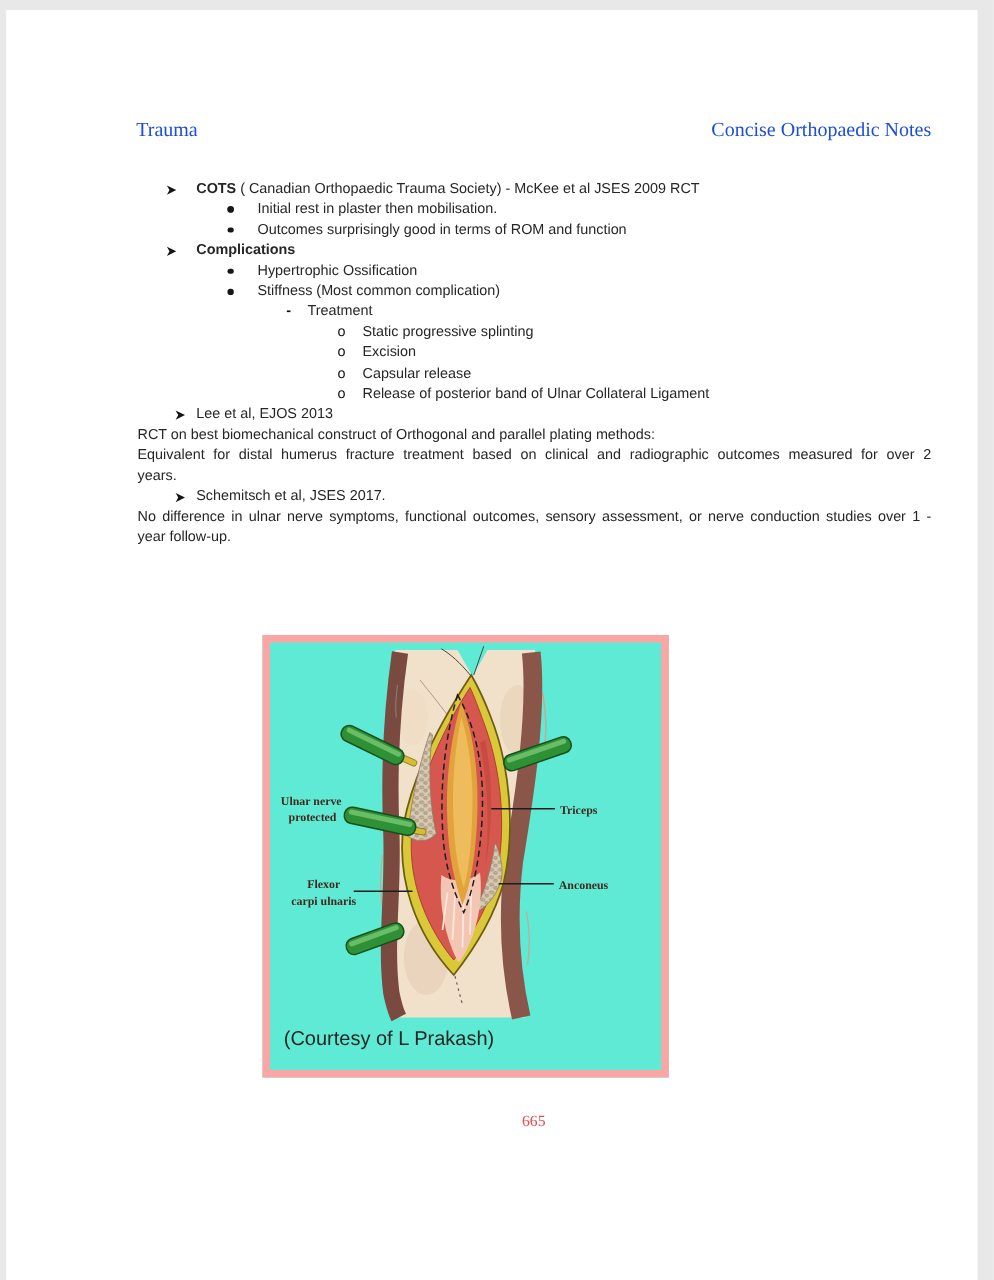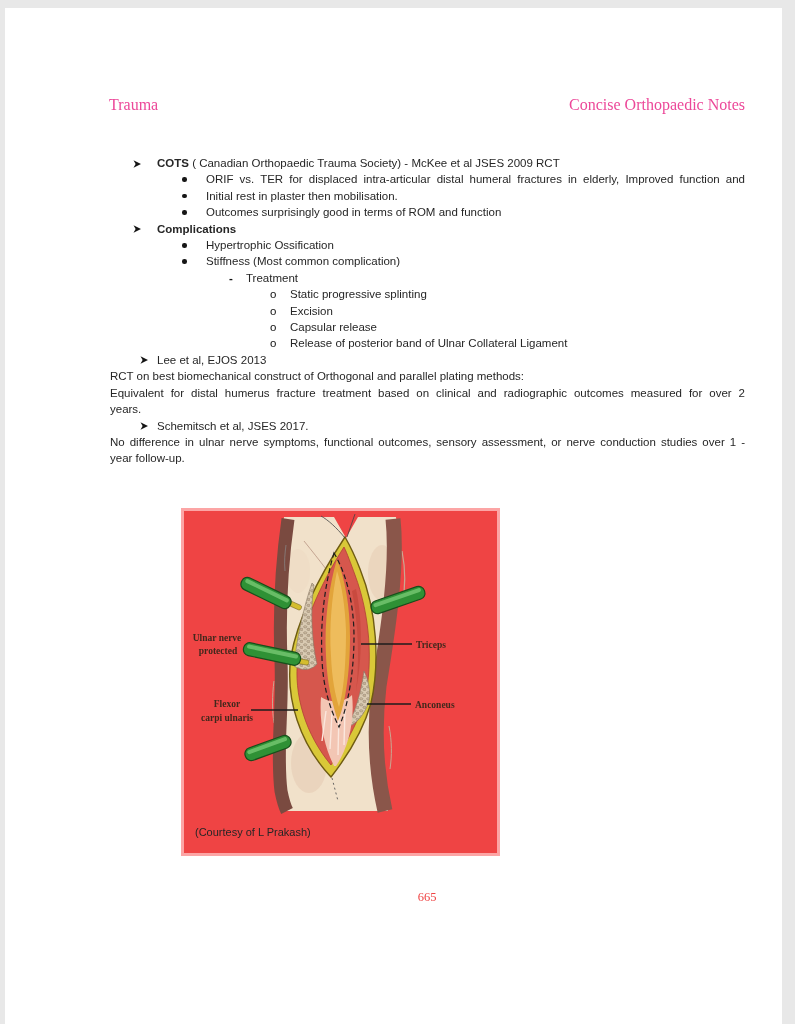--- a/index.html
+++ b/index.html
@@ -8,48 +8,48 @@
     background:#e8e8e8;
     font-family:"Liberation Sans",sans-serif;
   }
   .page{
     position:absolute;left:5px;top:8px;width:777px;height:1016px;
     background:#ffffff;
   }
   .header{
     position:absolute;left:104px;top:88px;width:636px;
     display:flex;justify-content:space-between;
-    font-family:"Liberation Serif",serif;font-size:16px;color:#ec4899;
+    font-family:"Liberation Serif",serif;font-size:16px;color:#1d4ed8;
   }
   .content{
     position:absolute;left:104px;top:135px;width:636px;
-    font-size:11.5px;line-height:16.4px;color:#262626;margin-top:12px;
+    font-size:11.5px;line-height:16.4px;color:#262626;
   }
   .row{position:relative;}
   .t0{padding-left:1px;}
   .t1{padding-left:48px;}
   .t2{padding-left:97px;}
   .t3{padding-left:137px;}
   .t4{padding-left:181px;}
   .jl{text-align:justify;text-align-last:justify;}
   .b{font-weight:bold;}
   .m{position:absolute;color:#111;}
   .arrow-m{left:23px;top:3.5px;width:10px;height:10px;}
   .arrow-m.deep{left:30px;}
   .dot-m{left:73px;top:6px;width:4.5px;height:4.5px;border-radius:50%;background:#161616;}
   .dash-m{left:120px;font-weight:bold;}
   .o-m{left:161px;}
   .figure{
-    position:absolute;left:176px;top:500px;width:313px;height:342px;
-    border:3px solid #fca5a5;background:#ef4444;
+    position:absolute;left:205px;top:500px;width:313px;height:342px;
+    border:6px solid #fca5a5;background:#5eead4;
   }
   .figure svg{position:absolute;left:0;top:0;}
   .caption{
     position:absolute;left:11px;bottom:15px;
-    font-size:11px;color:#262626;
+    font-size:16px;color:#262626;
   }
   .fig-label{
     font-family:"Liberation Serif",serif;font-weight:bold;
     font-size:9.5px;fill:#42281c;
   }
   .pageno{
     position:absolute;left:104px;top:882px;width:636px;text-align:center;
     font-family:"Liberation Serif",serif;font-size:12.5px;color:#ef4444;
   }
 </style>
@@ -66,21 +66,20 @@
   <div class="content">
 
     <div class="row t1">
       <svg class="m arrow-m" viewBox="0 0 10 10">
           <path d="M1.5,1.3 L9,5 L1.5,8.7 L3.6,5 Z" fill="#151515"></path>
         </svg>
       <span class="b">COTS</span><span> ( Canadian Orthopaedic Trauma Society) - McKee et al JSES 2009 RCT</span>
     </div>
     <div class="row t2 jl">
       <span class="m dot-m"></span>
-      <span>ORIF vs. TER for displaced intra-articular distal humeral fractures in elderly, Improved function and</span>
     </div>
     <div class="row t2">
       <span class="m dot-m"></span>
       <span>Initial rest in plaster then mobilisation.</span>
     </div>
     <div class="row t2">
       <span class="m dot-m"></span>
       <span>Outcomes surprisingly good in terms of ROM and function</span>
     </div>
     <div class="row t1">

